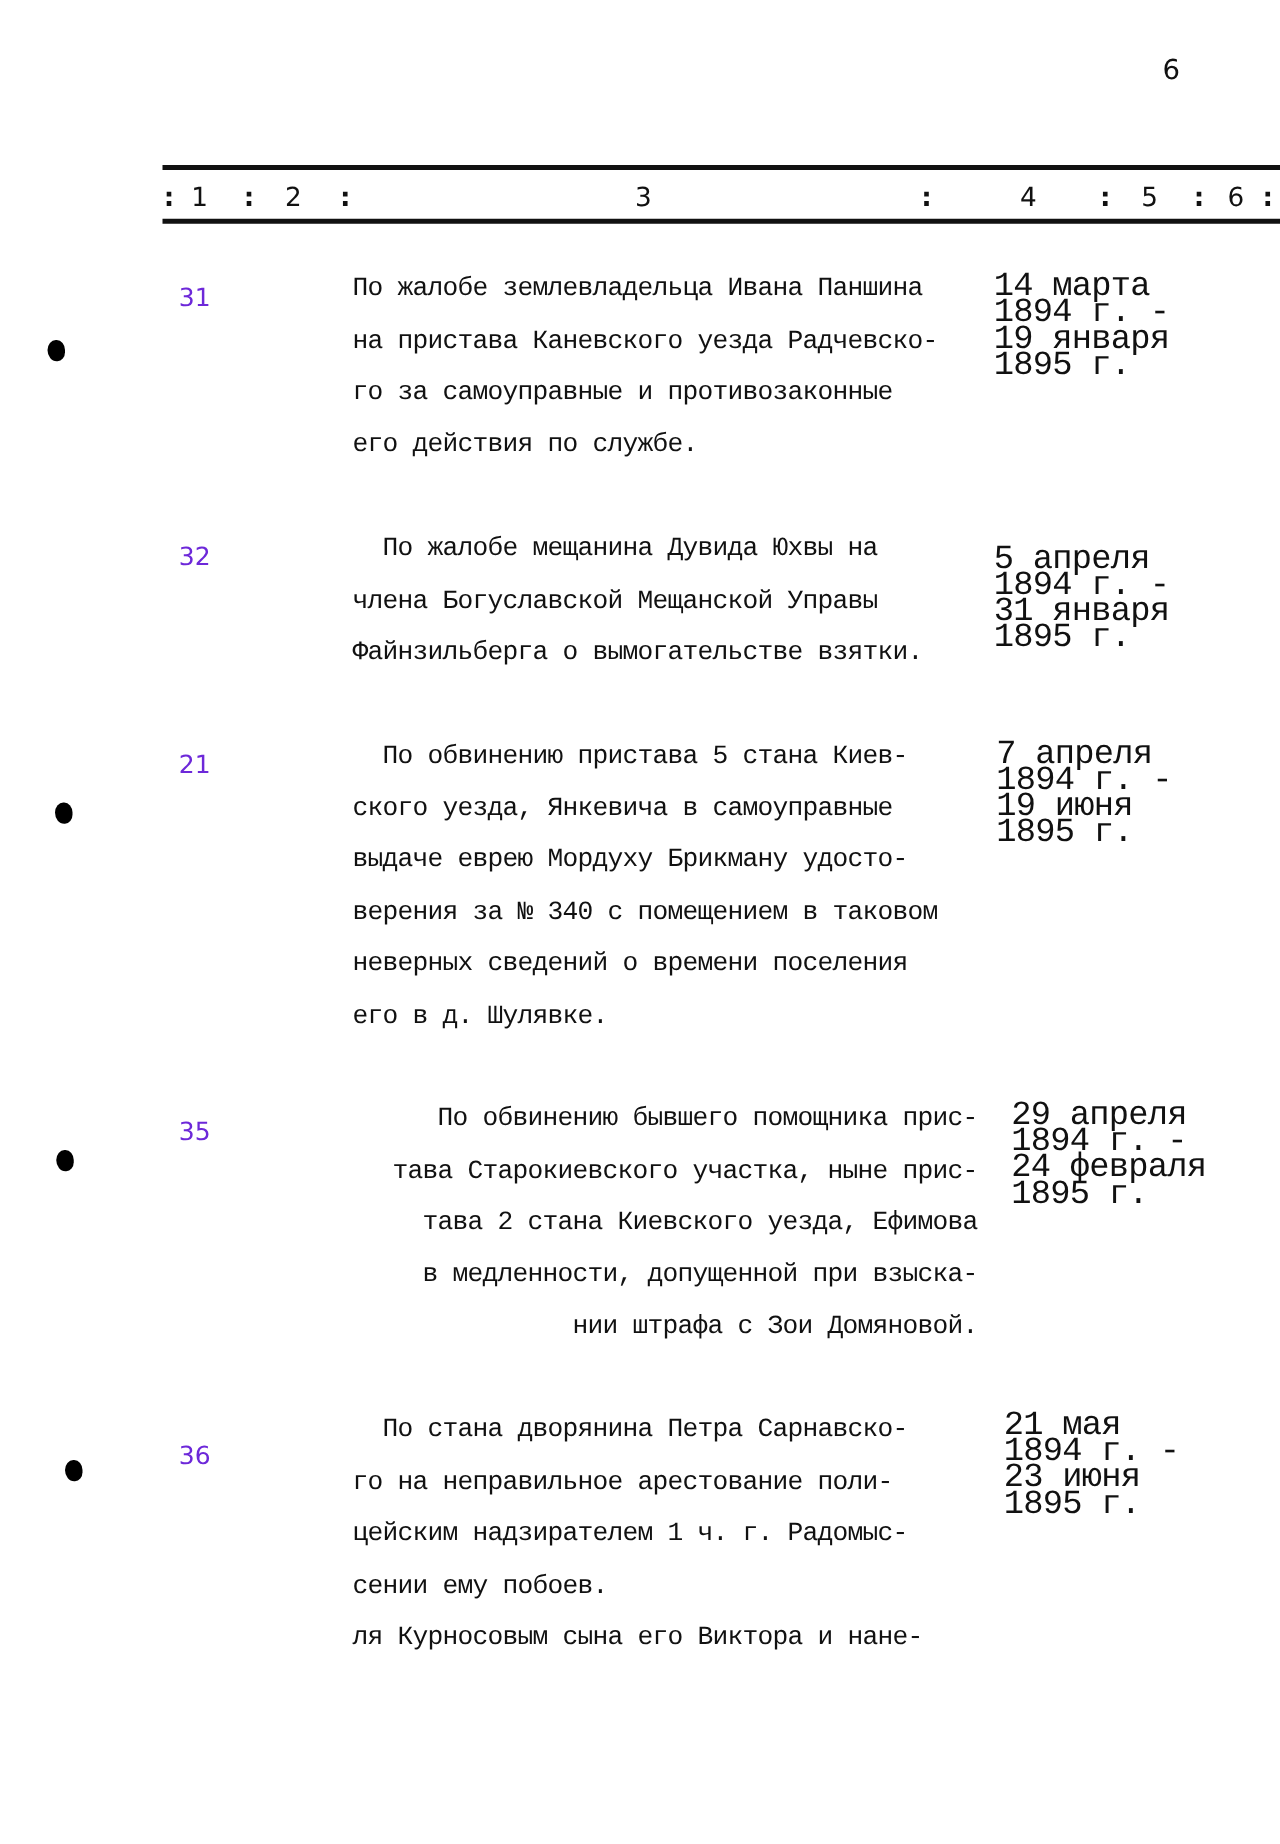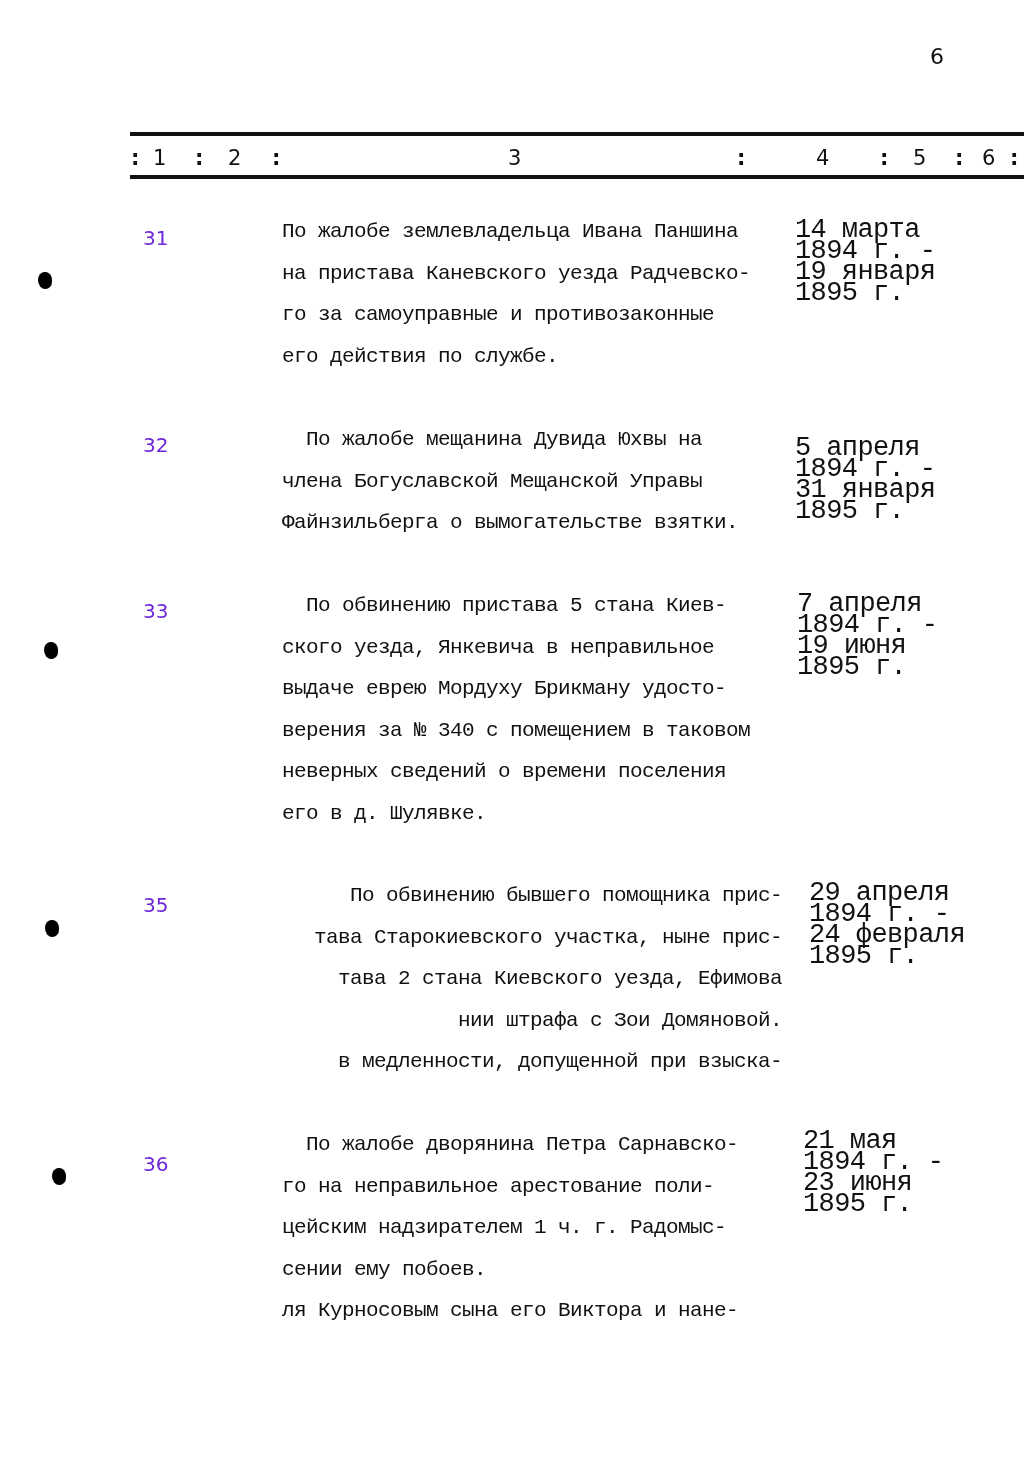--- a/index.html
+++ b/index.html
@@ -135,58 +135,58 @@
   </div>
   <div class="entry-dates" style="top:438px; left:780px;">
     <span class="line">5 апреля</span>
     <span class="line">1894 г. -</span>
     <span class="line">31 января</span>
     <span class="line">1895 г.</span>
   </div>
 </div>
 
 <div>
-  <div class="entry-no" style="top:599px;">33</div>
+  <div class="entry-no" style="top:599px;">21</div>
   <div class="entry-desc" style="top:585px;">
     <span class="line">  По обвинению пристава 5 стана Киев-</span>
-    <span class="line">ского уезда, Янкевича в неправильное</span>
+    <span class="line">ского уезда, Янкевича в самоуправные</span>
     <span class="line">выдаче еврею Мордуху Брикману удосто-</span>
     <span class="line">верения за № 340 с помещением в таковом</span>
     <span class="line">неверных сведений о времени поселения</span>
     <span class="line">его в д. Шулявке.</span>
   </div>
   <div class="entry-dates" style="top:594px; left:782px;">
     <span class="line">7 апреля</span>
     <span class="line">1894 г. -</span>
     <span class="line">19 июня</span>
     <span class="line">1895 г.</span>
   </div>
 </div>
 
 <div>
   <div class="entry-no" style="top:893px;">35</div>
   <div class="entry-desc" style="top:875px;text-align:right;">
     <span class="line">  По обвинению бывшего помощника прис-</span>
     <span class="line">тава Старокиевского участка, ныне прис-</span>
     <span class="line">тава 2 стана Киевского уезда, Ефимова</span>
+    <span class="line">в медленности, допущенной при взыска-</span>
     <span class="line">нии штрафа с Зои Домяновой.</span>
-    <span class="line">в медленности, допущенной при взыска-</span>
   </div>
   <div class="entry-dates" style="top:883px; left:794px; width:150px;">
     <span class="line">29 апреля</span>
     <span class="line">1894 г. -</span>
     <span class="line">24 февраля</span>
     <span class="line">1895 г.</span>
   </div>
 </div>
 
 <div>
   <div class="entry-no" style="top:1152px;">36</div>
   <div class="entry-desc" style="top:1124px;">
-    <span class="line">  По жалобе дворянина Петра Сарнавско-</span>
+    <span class="line">  По стана дворянина Петра Сарнавско-</span>
     <span class="line">го на неправильное арестование поли-</span>
     <span class="line">цейским надзирателем 1 ч. г. Радомыс-</span>
     <span class="line">сении ему побоев.</span>
     <span class="line">ля Курносовым сына его Виктора и нане-</span>
   </div>
   <div class="entry-dates" style="top:1131px; left:788px;">
     <span class="line">21 мая</span>
     <span class="line">1894 г. -</span>
     <span class="line">23 июня</span>
     <span class="line">1895 г.</span>

